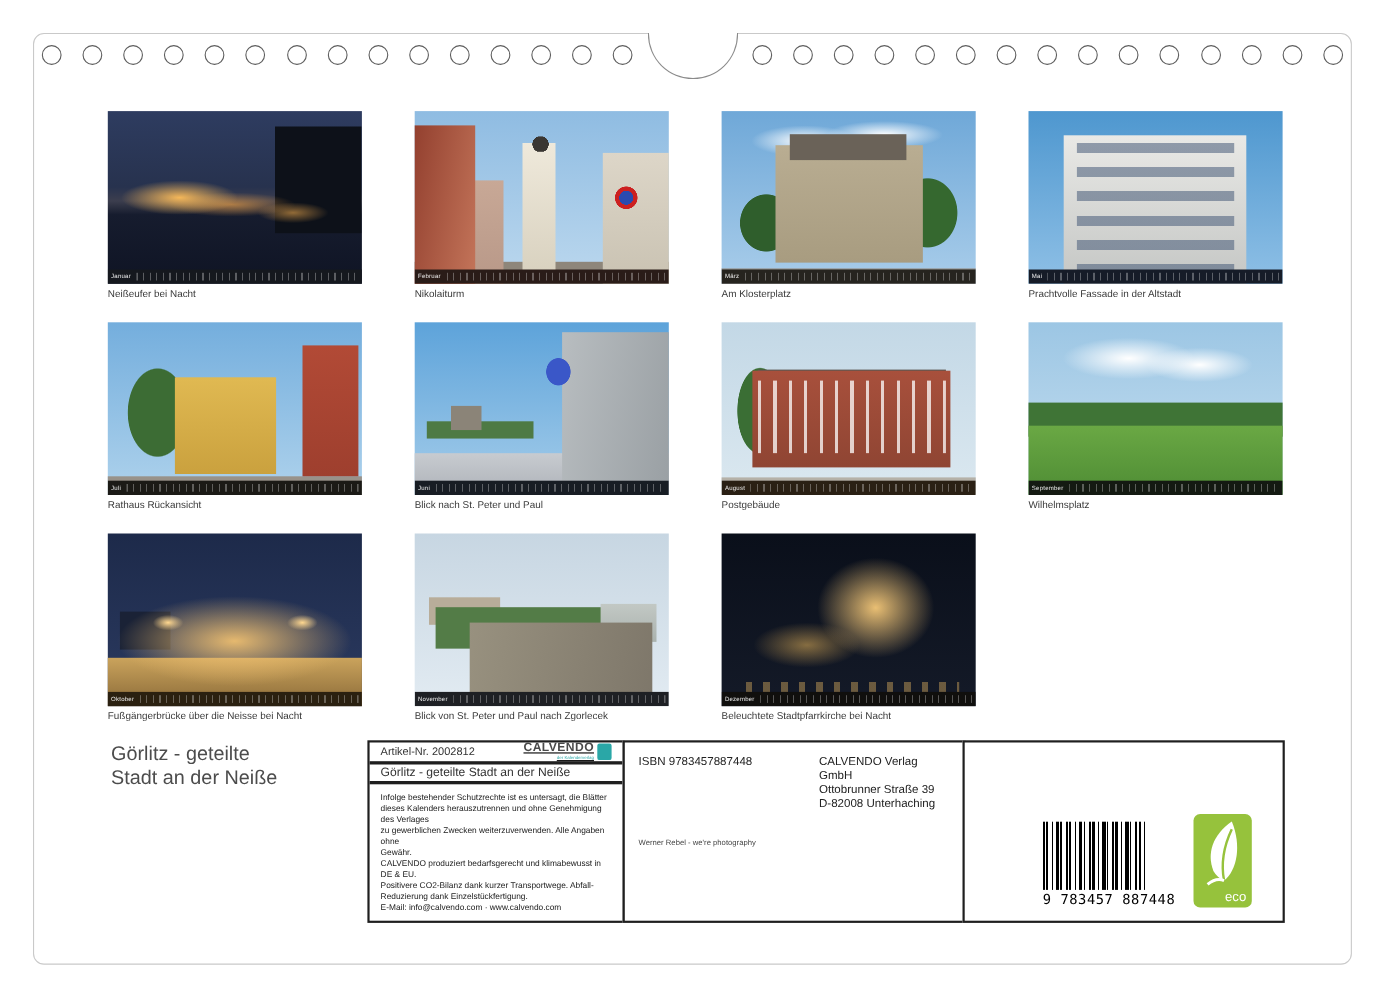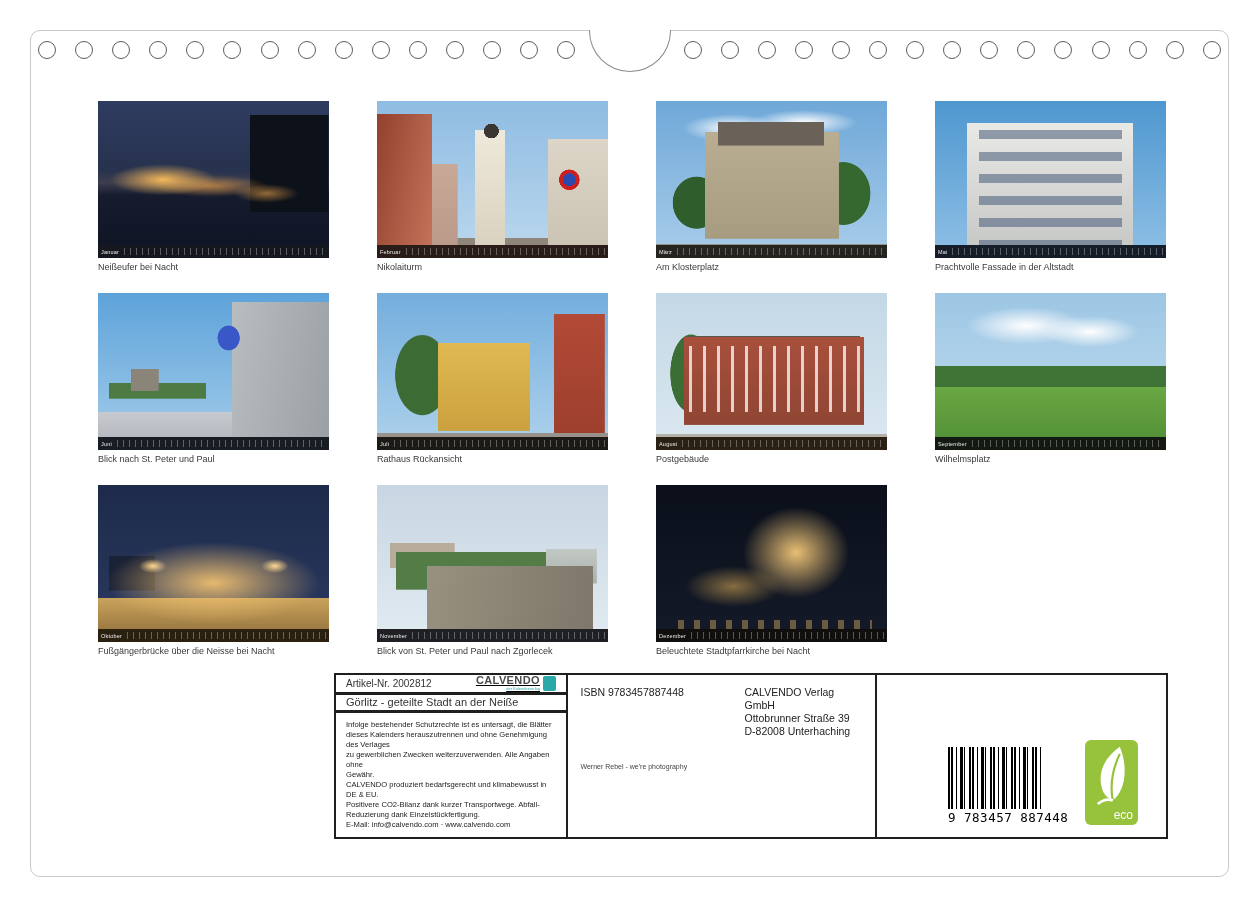--- a/index.html
+++ b/index.html
@@ -233,40 +233,40 @@
       <div class="photo ph5">
         <div class="cal-strip s5">
           <span class="cal-month">Mai</span>
           <span class="cal-days"></span>
         </div>
       </div>
       <figcaption class="caption">Prachtvolle Fassade in der Altstadt</figcaption>
     </figure>
 
     <figure class="thumb">
+      <div class="photo ph7">
+        <div class="cal-strip s7">
+          <span class="cal-month">Juli</span>
+          <span class="cal-days"></span>
+        </div>
+      </div>
+      <figcaption class="caption">Rathaus Rückansicht</figcaption>
+    </figure>
+
+    <figure class="thumb">
       <div class="photo ph6">
         <div class="cal-strip s6">
           <span class="cal-month">Juni</span>
           <span class="cal-days"></span>
         </div>
       </div>
       <figcaption class="caption">Blick nach St. Peter und Paul</figcaption>
     </figure>
 
     <figure class="thumb">
-      <div class="photo ph7">
-        <div class="cal-strip s7">
-          <span class="cal-month">Juli</span>
-          <span class="cal-days"></span>
-        </div>
-      </div>
-      <figcaption class="caption">Rathaus Rückansicht</figcaption>
-    </figure>
-
-    <figure class="thumb">
       <div class="photo ph8">
         <div class="cal-strip s8">
           <span class="cal-month">August</span>
           <span class="cal-days"></span>
         </div>
       </div>
       <figcaption class="caption">Postgebäude</figcaption>
     </figure>
 
     <figure class="thumb">
@@ -304,20 +304,24 @@
         <div class="cal-strip s12">
           <span class="cal-month">Dezember</span>
           <span class="cal-days"></span>
         </div>
       </div>
       <figcaption class="caption">Beleuchtete Stadtpfarrkirche bei Nacht</figcaption>
     </figure>
 
   </div>
 
+  <div class="title-outside">
+    <div>Görlitz - geteilte</div>
+    <div>Stadt an der Neiße</div>
+  </div>
 
   <div class="info-box">
 
     <div class="col col-left">
       <div class="row-artikel">
         <span class="artikel">Artikel-Nr. 2002812</span>
         <span class="cv-logo">
           <span class="cv-text">
             <span class="cv-name">CALVENDO</span>
             <span class="cv-tag" id="cvTag" style="color: rgb(42, 167, 167);">der Kalenderverlag</span>

